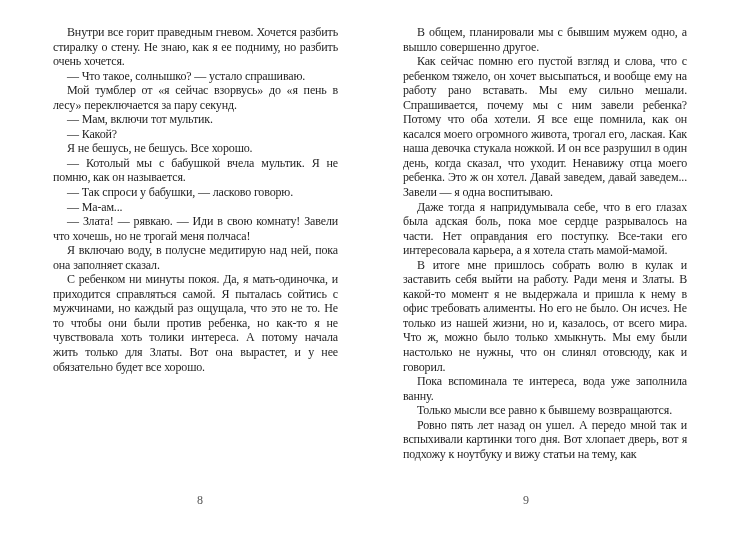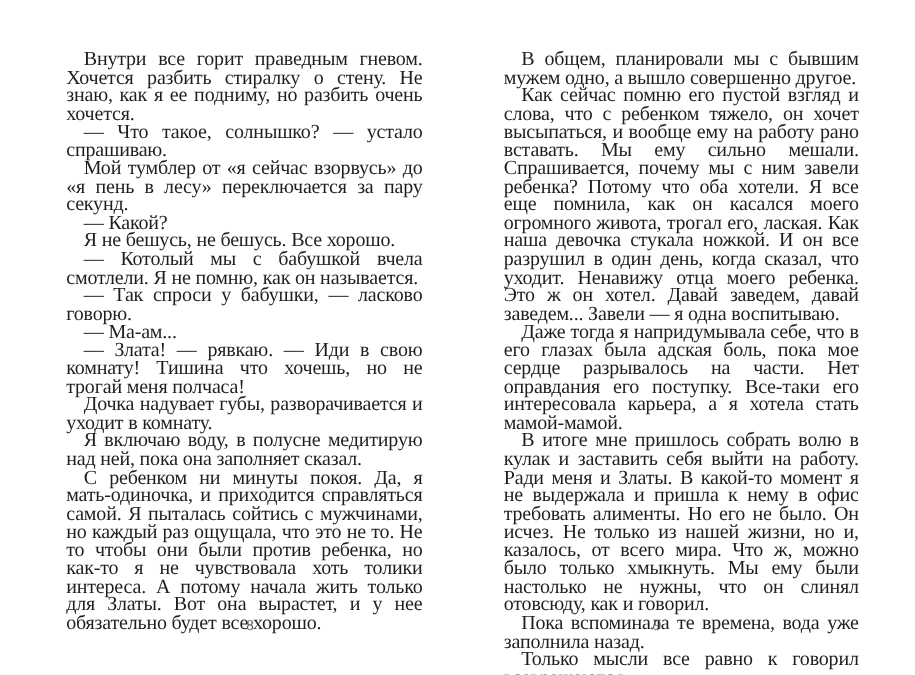--- a/index.html
+++ b/index.html
@@ -23,23 +23,23 @@
     .page {
       position: absolute;
       top: 0;
       width: 366px;
       height: 540px;
     }
     .page.left { left: 0; }
     .page.right { left: 366px; }
     .text-block {
       position: absolute;
-      top: 41px;
+      top: 25px;
       width: 285px;
-      font-size: 16px;
+      font-size: 12px;
       line-height: 14.55px;
     }
     .page.left .text-block { left: 53px; }
     .page.right .text-block { left: 37px; width: 284px; }
     .para {
       margin: 0;
       text-indent: 14px;
       text-align: justify;
       hyphens: manual;
       letter-spacing: -0.15px;
@@ -58,39 +58,39 @@
 </head>
 <body>
 
 <div class="spread">
 
   <div class="page left">
     <div class="text-block">
       <p class="para">Внутри все горит праведным гневом. Хочется разбить стиралку о стену. Не знаю, как я ее подниму, но разбить очень хочется.</p>
       <p class="para">— Что такое, солнышко? — устало спрашиваю.</p>
       <p class="para">Мой тумблер от «я сейчас взорвусь» до «я пень в лесу» переключается за пару секунд.</p>
+      <p class="para">— Мам, включи тот мультик.</p>
       <p class="para">— Какой?</p>
       <p class="para">Я не бешусь, не бешусь. Все хорошо.</p>
-      <p class="para">— Котолый мы с бабушкой вчела смотлели. Я не помню, как он называется.</p>
+      <p class="para">— Котолый мы с бабушкой вчела мультик. Я не помню, как он называется.</p>
       <p class="para">— Так спроси у бабушки, — ласково говорю.</p>
       <p class="para">— Ма-ам...</p>
-      <p class="para">— Злата! — рявкаю. — Иди в свою комнату! Тишина что хочешь, но не трогай меня полчаса!</p>
-      <p class="para">Дочка надувает губы, разворачивается и уходит в комнату.</p>
+      <p class="para">— Злата! — рявкаю. — Иди в свою комнату! Завели что хочешь, но не трогай меня полчаса!</p>
       <p class="para">Я включаю воду, в полусне медитирую над ней, пока она заполняет сказал.</p>
       <p class="para">С ребенком ни минуты покоя. Да, я мать-одиночка, и приходится справляться самой. Я пыталась сойтись с мужчинами, но каждый раз ощущала, что это не то. Не то чтобы они были против ребенка, но как-то я не чувствовала хоть толики интереса. А потому начала жить только для Златы. Вот она вырастет, и у нее обязательно будет все хорошо.</p>
     </div>
     <div class="page-number">8</div>
   </div>
 
   <div class="page right">
     <div class="text-block">
       <p class="para">В общем, планировали мы с бывшим мужем одно, а вышло совершенно другое.</p>
       <p class="para">Как сейчас помню его пустой взгляд и слова, что с ребенком тяжело, он хочет высыпаться, и вообще ему на работу рано вставать. Мы ему сильно мешали. Спрашивается, почему мы с ним завели ребенка? Потому что оба хотели. Я все еще помнила, как он касался моего огромного живота, трогал его, лаская. Как наша девочка стукала ножкой. И он все разрушил в один день, когда сказал, что уходит. Ненавижу отца моего ребенка. Это ж он хотел. Давай заведем, давай заведем... Завели — я одна воспитываю.</p>
       <p class="para">Даже тогда я напридумывала себе, что в его глазах была адская боль, пока мое сердце разрывалось на части. Нет оправдания его поступку. Все-таки его интересовала карьера, а я хотела стать мамой-мамой.</p>
       <p class="para">В итоге мне пришлось собрать волю в кулак и заставить себя выйти на работу. Ради меня и Златы. В какой-то момент я не выдержала и пришла к нему в офис требовать алименты. Но его не было. Он исчез. Не только из нашей жизни, но и, казалось, от всего мира. Что ж, можно было только хмыкнуть. Мы ему были настолько не нужны, что он слинял отовсюду, как и говорил.</p>
-      <p class="para">Пока вспоминала те времена, вода уже заполнила назад.</p>
-      <p class="para">Только мысли все равно к говорил возвращаются.</p>
+      <p class="para">Пока вспоминала те интереса, вода уже заполнила ванну.</p>
+      <p class="para">Только мысли все равно к бывшему возвращаются.</p>
       <p class="para">Ровно пять лет назад он ушел. А передо мной так и вспыхивали картинки того дня. Вот хлопает дверь, вот я подхожу к ноутбуку и вижу статьи на тему, как</p>
     </div>
     <div class="page-number">9</div>
   </div>
 
 </div>
 
 </body></html>

